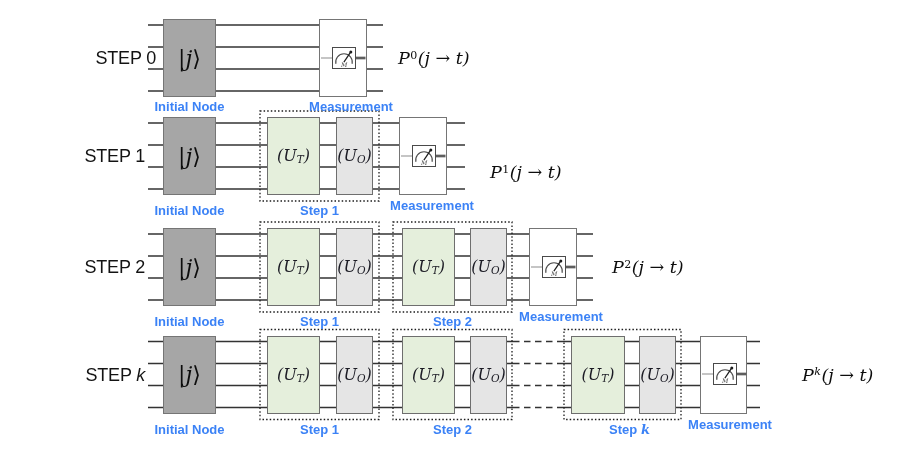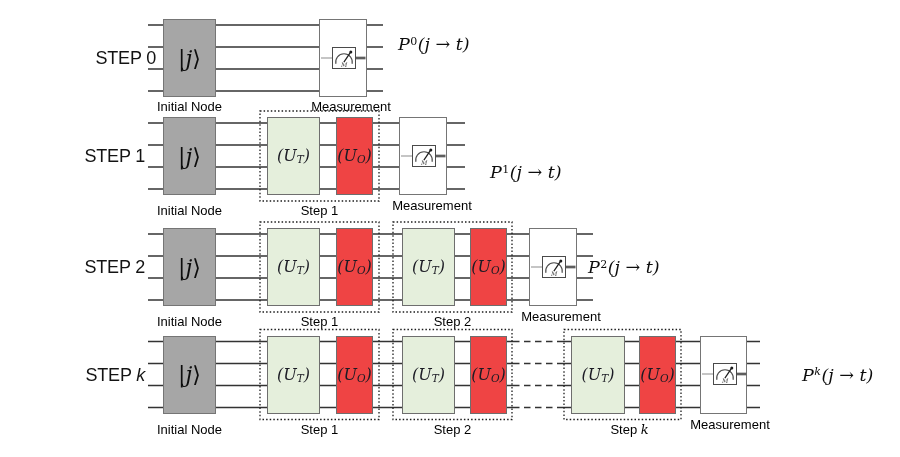--- a/index.html
+++ b/index.html
@@ -28,21 +28,21 @@
     font-size: 18px;
   }
 
   .gatebox {
     position: absolute;
     border: 1.4px solid #6e6e6e;
     display: flex; align-items: center; justify-content: center;
   }
   .initial-box { background: #a6a6a6; border-color: #757575; }
   .ut-box { background: #e5efdc; }
-  .uo-box { background: #ef4444; }
+  .uo-box { background: #e5e5e5; }
   .meas-box { background: #ffffff; border-color: #757575; }
 
   .ket {
     font-family: "DejaVu Serif", serif;
     font-size: 22px;
     color: #0d0d0d;
     white-space: nowrap;
   }
   .ket .jt { font-style: italic; }
 
@@ -58,23 +58,23 @@
     font-size: 10.5px;
     vertical-align: -0.22em;
     letter-spacing: 0;
   }
 
 
 
   .caption {
     position: absolute;
     font-family: "Liberation Sans", sans-serif;
-    font-weight: normal;
+    font-weight: bold;
     font-size: 13px;
-    color: #000000;
+    color: #3b82f6;
     white-space: nowrap;
     transform: translateX(-50%);
   }
   .caption .math-n {
     font-family: "DejaVu Serif", serif;
     font-style: italic;
     font-size: 13px;
   }
 
   .output-label {
@@ -143,21 +143,21 @@
         <line x1="1" y1="21" x2="12.5" y2="21" stroke="#a6a6a6" stroke-width="1.3"></line>
         <line x1="35.5" y1="21" x2="45.5" y2="21" stroke="#5e5e5e" stroke-width="2.7"></line>
         <rect x="12.5" y="10.5" width="23" height="21" fill="#ffffff" stroke="#4a4a4a" stroke-width="1"></rect>
         <path d="M 15.9 26.8 A 8.3 8.3 0 1 1 32.1 26.8" fill="none" stroke="#4d4d4d" stroke-width="1.05"></path>
         <line x1="23.9" y1="25.2" x2="30.6" y2="15.2" stroke="#1c1c1c" stroke-width="1.2"></line>
         <circle cx="30.8" cy="14.9" r="1.5" fill="#1c1c1c"></circle>
         <text x="24.2" y="30" text-anchor="middle" font-size="6.2" fill="#3c3c3c" font-style="italic" font-family="&quot;DejaVu Serif&quot;, serif">M</text>
       </svg>
     </div>
     <div class="caption" style="left: 351px; top: 99px;">Measurement</div>
-    <div class="output-label" style="left: 398px; top: 44px;"><span>P</span><span class="supsc">0</span><span>(j → t)</span></div>
+    <div class="output-label" style="left: 398px; top: 58px;"><span>P</span><span class="supsc">0</span><span>(j → t)</span></div>
     <div class="step-label" style="right: 755px; top: 156px;"><span>STEP </span><span>1</span></div>
     <div class="gatebox initial-box" style="left: 163px; top: 117px; width: 53px; height: 78px;">
       <span class="ket"><span>|</span><span class="jt">j</span><span>⟩</span></span>
     </div>
     <div class="caption" style="left: 189.5px; top: 203px;">Initial Node</div>
     <div class="gatebox ut-box" style="left: 267px; top: 117px; width: 53px; height: 78px;">
       <span class="gate-label"><span>(</span><span>U</span><span class="subsc">T</span><span>)</span></span>
     </div>
     <div class="gatebox uo-box" style="left: 336px; top: 117px; width: 37px; height: 78px;">
       <span class="gate-label"><span>(</span><span>U</span><span class="subsc">O</span><span>)</span></span>
@@ -200,21 +200,21 @@
         <line x1="1" y1="21" x2="12.5" y2="21" stroke="#a6a6a6" stroke-width="1.3"></line>
         <line x1="35.5" y1="21" x2="45.5" y2="21" stroke="#5e5e5e" stroke-width="2.7"></line>
         <rect x="12.5" y="10.5" width="23" height="21" fill="#ffffff" stroke="#4a4a4a" stroke-width="1"></rect>
         <path d="M 15.9 26.8 A 8.3 8.3 0 1 1 32.1 26.8" fill="none" stroke="#4d4d4d" stroke-width="1.05"></path>
         <line x1="23.9" y1="25.2" x2="30.6" y2="15.2" stroke="#1c1c1c" stroke-width="1.2"></line>
         <circle cx="30.8" cy="14.9" r="1.5" fill="#1c1c1c"></circle>
         <text x="24.2" y="30" text-anchor="middle" font-size="6.2" fill="#3c3c3c" font-style="italic" font-family="&quot;DejaVu Serif&quot;, serif">M</text>
       </svg>
     </div>
     <div class="caption" style="left: 561px; top: 309px;">Measurement</div>
-    <div class="output-label" style="left: 588px; top: 267px;"><span>P</span><span class="supsc">2</span><span>(j → t)</span></div>
+    <div class="output-label" style="left: 612px; top: 267px;"><span>P</span><span class="supsc">2</span><span>(j → t)</span></div>
     <div class="step-label" style="right: 755px; top: 374.5px;"><span>STEP </span><span class="math-n">k</span></div>
     <div class="gatebox initial-box" style="left: 163px; top: 335.5px; width: 53px; height: 78px;">
       <span class="ket"><span>|</span><span class="jt">j</span><span>⟩</span></span>
     </div>
     <div class="caption" style="left: 189.5px; top: 421.5px;">Initial Node</div>
     <div class="gatebox ut-box" style="left: 267px; top: 335.5px; width: 53px; height: 78px;">
       <span class="gate-label"><span>(</span><span>U</span><span class="subsc">T</span><span>)</span></span>
     </div>
     <div class="gatebox uo-box" style="left: 336px; top: 335.5px; width: 37px; height: 78px;">
       <span class="gate-label"><span>(</span><span>U</span><span class="subsc">O</span><span>)</span></span>

